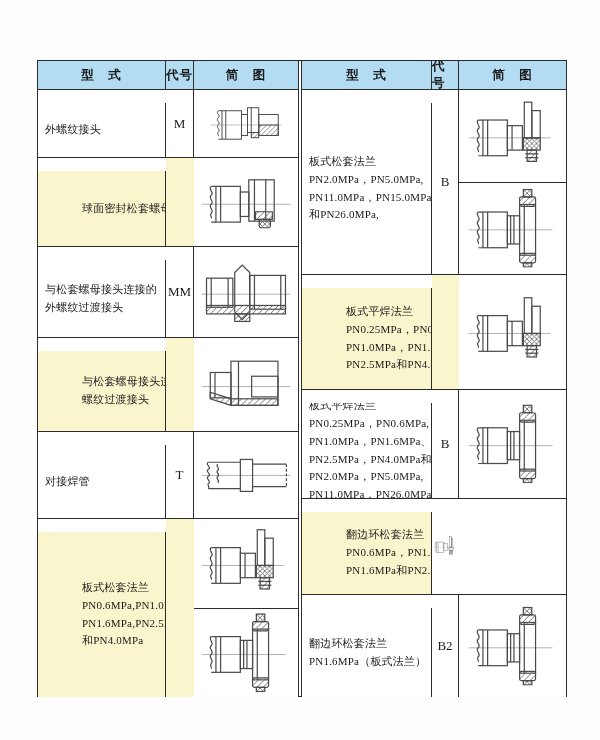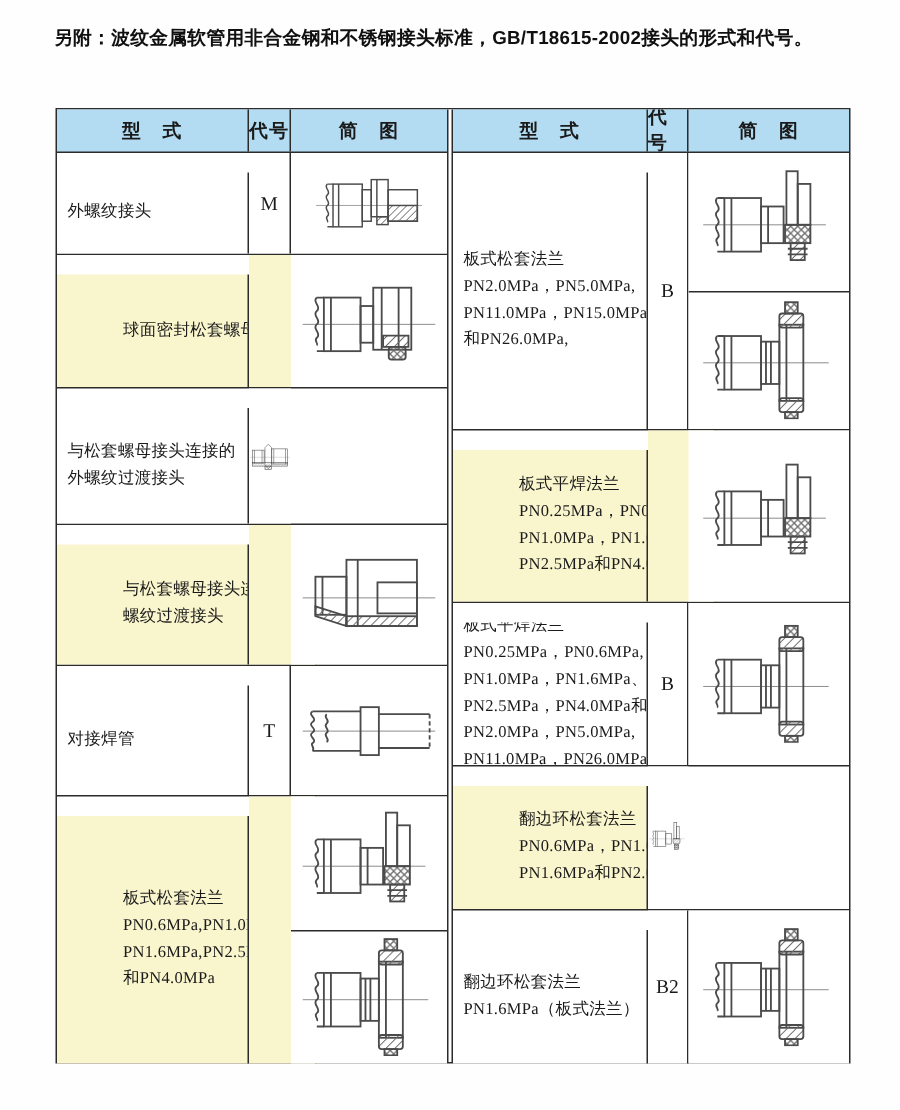--- a/index.html
+++ b/index.html
@@ -1,21 +1,21 @@
 <!DOCTYPE html>
 <html><head>
 <meta charset="utf-8">
 <style>
   html,body{margin:0;padding:0;background:#ffffff;}
   .page{position:relative;width:600px;height:740px;background:#fefefe;overflow:hidden;
         font-family:"Liberation Serif",serif;color:#1a1a1a;}
   .title{position:absolute;left:36px;top:4px;width:560px;
          font-family:"Liberation Sans",sans-serif;font-weight:bold;
          font-size:12.5px;letter-spacing:0.2px;color:#101010;}
-  .tbl{position:absolute;left:37px;top:72px;width:530px;height:637px;
+  .tbl{position:absolute;left:37px;top:60px;width:530px;height:637px;
        display:flex;border:1.6px solid #2b2b2b;background:#ffffff;box-sizing:border-box;}
   .half{display:flex;flex-direction:column;box-sizing:border-box;}
   .half.left{width:260px;}
   .half.right{flex:1;}
   .divider{width:2px;background:#ffffff;border-left:1.6px solid #2b2b2b;border-right:1.6px solid #2b2b2b;}
   .hrow{display:grid;height:28px;background:#b3dcf2;border-bottom:1.5px solid #2b2b2b;flex:none;}
   .left .hrow,.left .row{grid-template-columns:128px 28px 1fr;}
   .right .hrow,.right .row{grid-template-columns:130px 27px 1fr;}
   .row{display:grid;border-bottom:1.4px solid #2b2b2b;box-sizing:border-box;flex:none;}
   .half .row:last-child{border-bottom:none;}
@@ -164,21 +164,20 @@
         <path d="M62 44 h17 v8 q0 5 -5 5 h-7 q-5 0 -5 -5 z" fill="url(#hatch)"></path>
         <rect x="66" y="57" width="9" height="13" fill="url(#xhatch)"></rect>
         <line x1="64" y1="61" x2="77" y2="61"></line>
         <line x1="64" y1="66" x2="77" y2="66"></line>
       </g>
     </symbol>
   </defs>
 </svg>
 
 <div class="page">
-  <p class="title">另附：波纹金属软管用非合金钢和不锈钢接头标准，GB/T18615-2002接头的形式和代号。</p>
 
   <div class="tbl">
 
     <div class="half left">
       <div class="hrow">
         <div class="cell hcell">型　式</div>
         <div class="cell hcell">代号</div>
         <div class="cell hcell">简　图</div>
       </div>
 
@@ -198,20 +197,21 @@
         <div class="cell diag">
           <svg viewBox="0 0 100 84">
               <use href="#sym-f"></use>
             </svg>
         </div>
       </div>
 
       <div class="row" style="height:91px">
         <div class="cell type">与松套螺母接头连接的
 外螺纹过渡接头</div>
+        <div class="cell code">MM</div>
         <div class="cell diag">
           <svg viewBox="0 0 100 84">
               <use href="#sym-mm"></use>
             </svg>
         </div>
       </div>
 
       <div class="row" style="height:94px">
         <div class="cell type hl">与松套螺母接头连接的内
 螺纹过渡接头</div>

